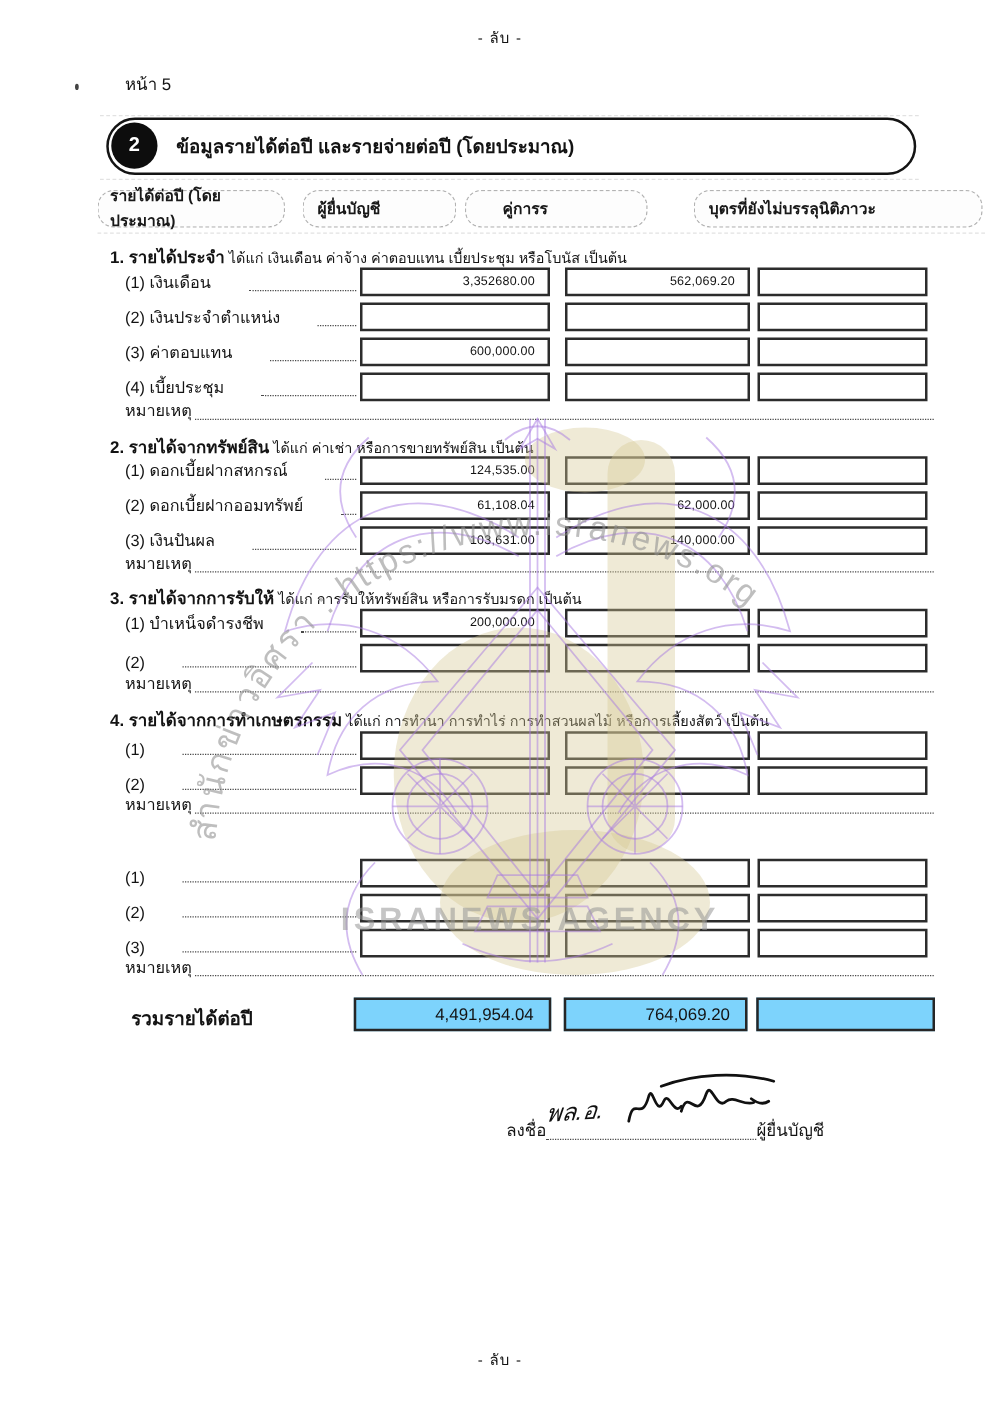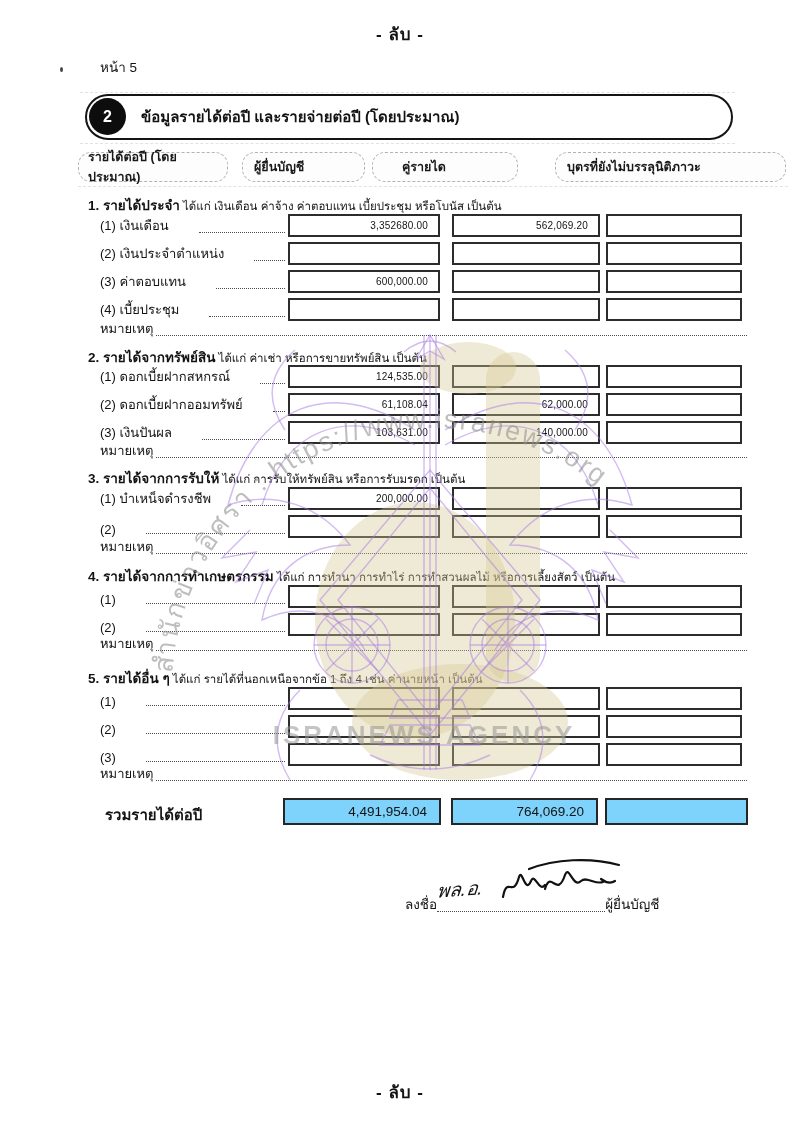--- a/index.html
+++ b/index.html
@@ -2,21 +2,21 @@
 <html><head>
 <meta charset="utf-8">
 <style>
   html,body{margin:0;padding:0;}
   body{background:#888;font-family:"Liberation Sans",sans-serif;-webkit-font-smoothing:antialiased;}
   .page{position:relative;width:800px;height:1132px;margin:0 auto;background:#ffffff;overflow:hidden;color:#131313;}
 
   .abs{position:absolute;}
 
   
-  .conf{left:0;width:800px;text-align:center;font-size:17px;font-weight:bold;letter-spacing:1px;}
+  .conf{left:0;width:800px;text-align:center;font-size:12px;font-weight:normal;letter-spacing:1px;}
   .pagenum{left:100px;top:56px;font-size:13.5px;}
   .straydot{left:60px;top:67px;width:3px;height:5px;background:#444;border-radius:50%;}
 
   
   .scanline{height:0;border-top:1px dashed #e2e2e2;}
 
   
   .banner{left:85px;top:94px;width:648px;height:46px;border:2.5px solid #141414;border-radius:24px;background:#fff;box-sizing:border-box;}
   .badge{position:absolute;left:2px;top:2px;width:37px;height:37px;background:#0d0d0d;border-radius:50%;color:#fff;
          display:flex;align-items:center;justify-content:center;font-size:16px;font-weight:bold;}
@@ -76,21 +76,21 @@
   <div class="abs scanline" style="left:80px;top:143px;width:655px"></div>
   <div class="abs scanline" style="left:78px;top:186px;width:710px"></div>
 
   <div class="abs banner">
     <div class="badge">2</div>
     <div class="banner-title">ข้อมูลรายได้ต่อปี และรายจ่ายต่อปี (โดยประมาณ)</div>
   </div>
 
   <div class="abs chip" style="left:78px;width:150px;padding-left:9px">รายได้ต่อปี (โดยประมาณ)</div>
   <div class="abs chip" style="left:242px;width:123px;padding-left:11px">ผู้ยื่นบัญชี</div>
-  <div class="abs chip" style="left:372px;width:146px;padding-left:29px">คู่รายได</div>
+  <div class="abs chip" style="left:372px;width:146px;padding-left:29px">คู่การร</div>
   <div class="abs chip" style="left:555px;width:231px;padding-left:11px">บุตรที่ยังไม่บรรลุนิติภาวะ</div>
 
   <div class="abs sheading" style="top:194px">
     <span class="shb">1. รายได้ประจำ</span>
     <span class="shr">ได้แก่ เงินเดือน ค่าจ้าง ค่าตอบแทน เบี้ยประชุม หรือโบนัส เป็นต้น</span>
   </div>
   <div class="abs frow" style="top:214px">
     <div class="flabel">
         <span class="ltext">(1) เงินเดือน</span>
         <span class="dots"></span>
@@ -280,24 +280,20 @@
       </div>
     <div class="vbox colC">
         <span></span>
       </div>
   </div>
   <div class="abs noteline" style="top:637px">
     <span>หมายเหตุ</span>
       <span class="dots"></span>
   </div>
 
-  <div class="abs sheading" style="top:667px">
-    <span class="shb">5. รายได้อื่น ๆ</span>
-    <span class="shr">ได้แก่ รายได้ที่นอกเหนือจากข้อ 1 ถึง 4  เช่น  ค่านายหน้า  เป็นต้น</span>
-  </div>
   <div class="abs frow" style="top:687px">
     <div class="flabel">
         <span class="ltext">(1)</span>
         <span class="dots"></span>
       </div>
     <div class="vbox colA">
         <span></span>
       </div>
     <div class="vbox colB">
         <span></span>

